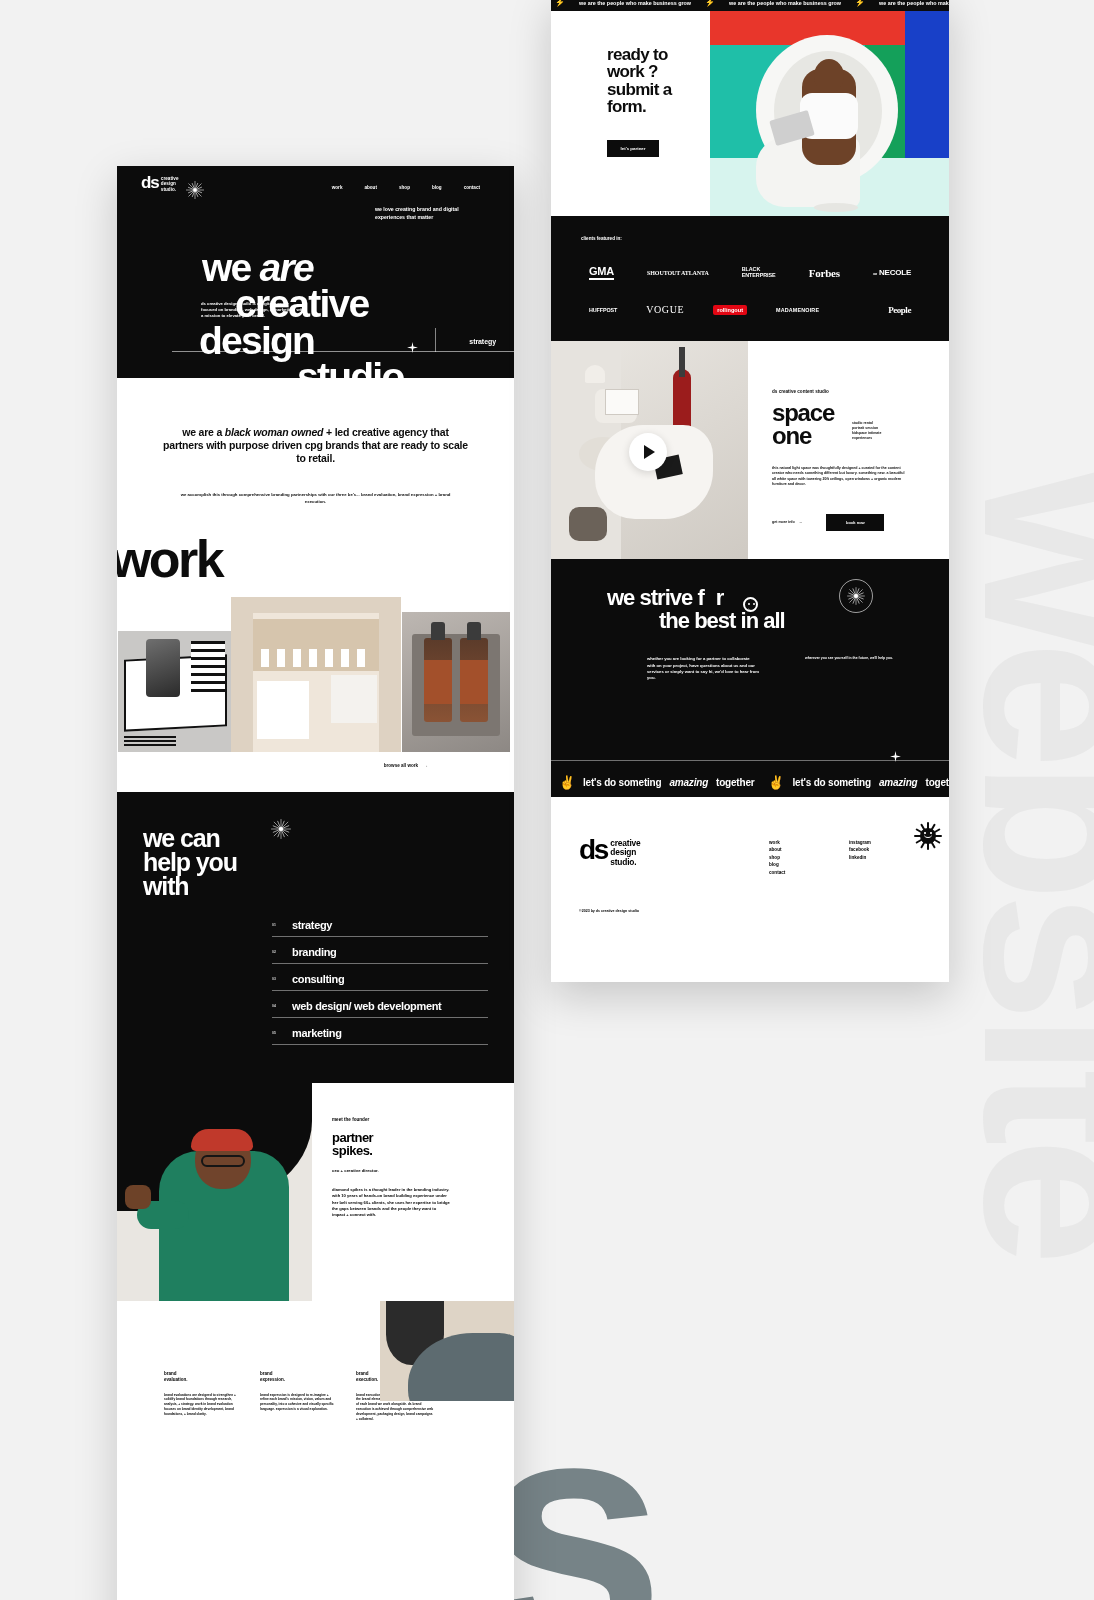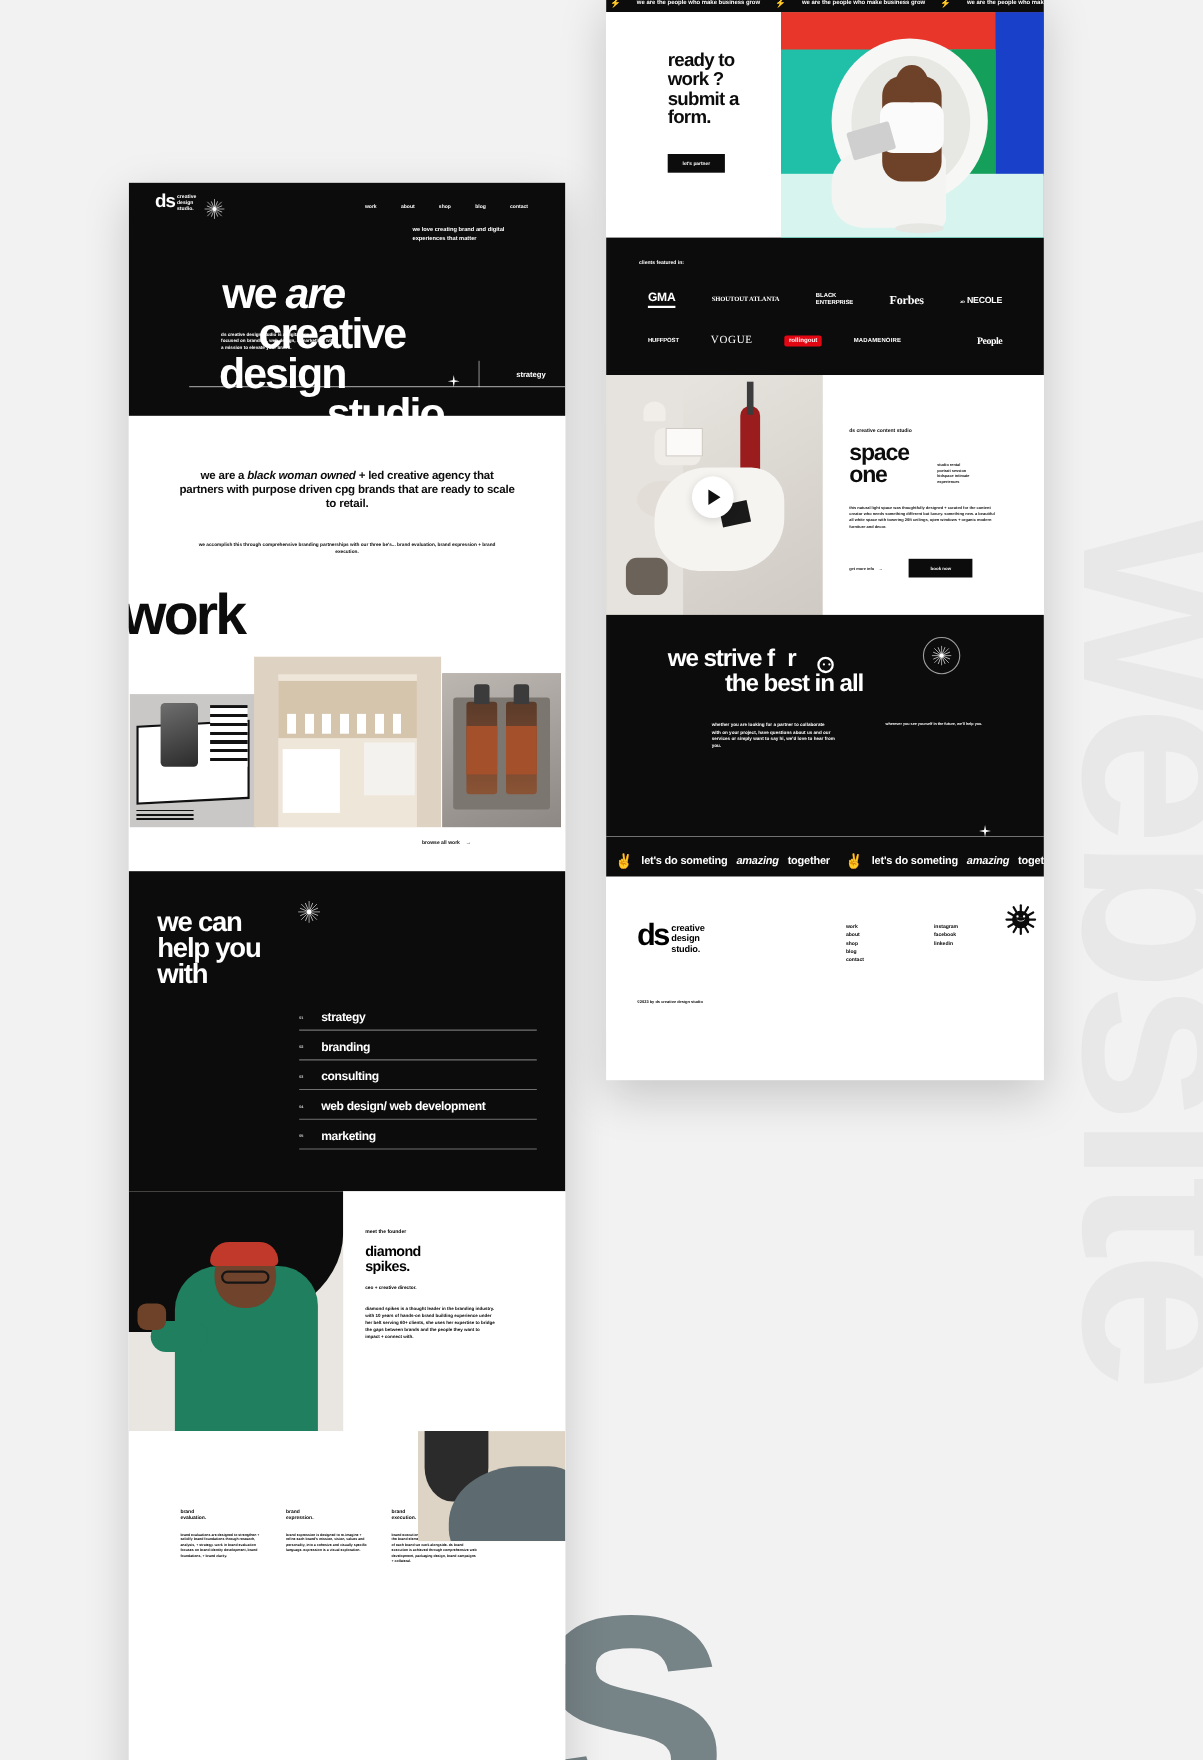--- a/index.html
+++ b/index.html
@@ -219,21 +219,21 @@
     border-radius:50%; background:#fff; display:flex; align-items:center;
     justify-content:center; cursor:pointer; box-shadow:0 2px 8px rgba(0,0,0,.14);
   }
   #play-button .tri{
     width:0; height:0; border-left:11px solid #111;
     border-top:7px solid transparent; border-bottom:7px solid transparent;
     margin-left:3px;
   }
   #space-copy{ flex:1; padding:48px 18px 0 24px; position:relative; }
   #space-eyebrow{ font-size:4.6px; font-weight:700; }
-  #space-title{ font-size:21px; font-weight:700; letter-spacing:-.05em; line-height:.95; margin-top:8px;}
+  #space-title{ font-size:24px; font-weight:700; letter-spacing:-.05em; line-height:.95; margin-top:8px;}
   #space-tags{ position:absolute; left:104px; top:80px; font-size:3.5px; font-weight:700; line-height:1.42;}
   #space-desc{ font-size:3.6px; font-weight:600; line-height:1.55; margin-top:18px; width:136px; }
   #space-actions{ display:flex; align-items:center; gap:24px; margin-top:26px; }
   #space-info-link{ font-size:3.6px; font-weight:700; display:flex; align-items:center; gap:4px; cursor:pointer;}
   #space-book-button{
     background:#0c0c0c; color:#fff; border:none; font-family:inherit;
     font-size:4px; font-weight:700; padding:6px 0; width:58px; text-align:center; cursor:pointer;
   }
 
   #strive-section{ position:relative; padding:28px 0 0 0; height:238px; }
@@ -439,21 +439,21 @@
         <div class="fp-body"></div>
         <div class="fp-arm"></div>
       <div class="fp-head"></div>
         <div class="fp-scarf"></div>
         <div class="fp-glass"></div>
         <div class="fp-fist"></div>
     </div>
     <div id="founder-copy">
       <div id="meet-label">meet the founder</div>
       <h3 id="founder-name">
-        <span>diamond</span><br>
+        <span>partner</span><br>
         <span>spikes.</span>
       </h3>
       <div id="founder-role">ceo + creative director.</div>
       <p id="founder-bio">diamond spikes is a thought leader in the branding industry. with 10 years of hands-on brand building experience under her belt serving 60+ clients, she uses her expertise to bridge the gaps between brands and the people they want to impact + connect with.</p>
     </div>
   </section>
 
   <section id="cat-section">
     <div id="cat-photo">
       <div class="torso"></div>

